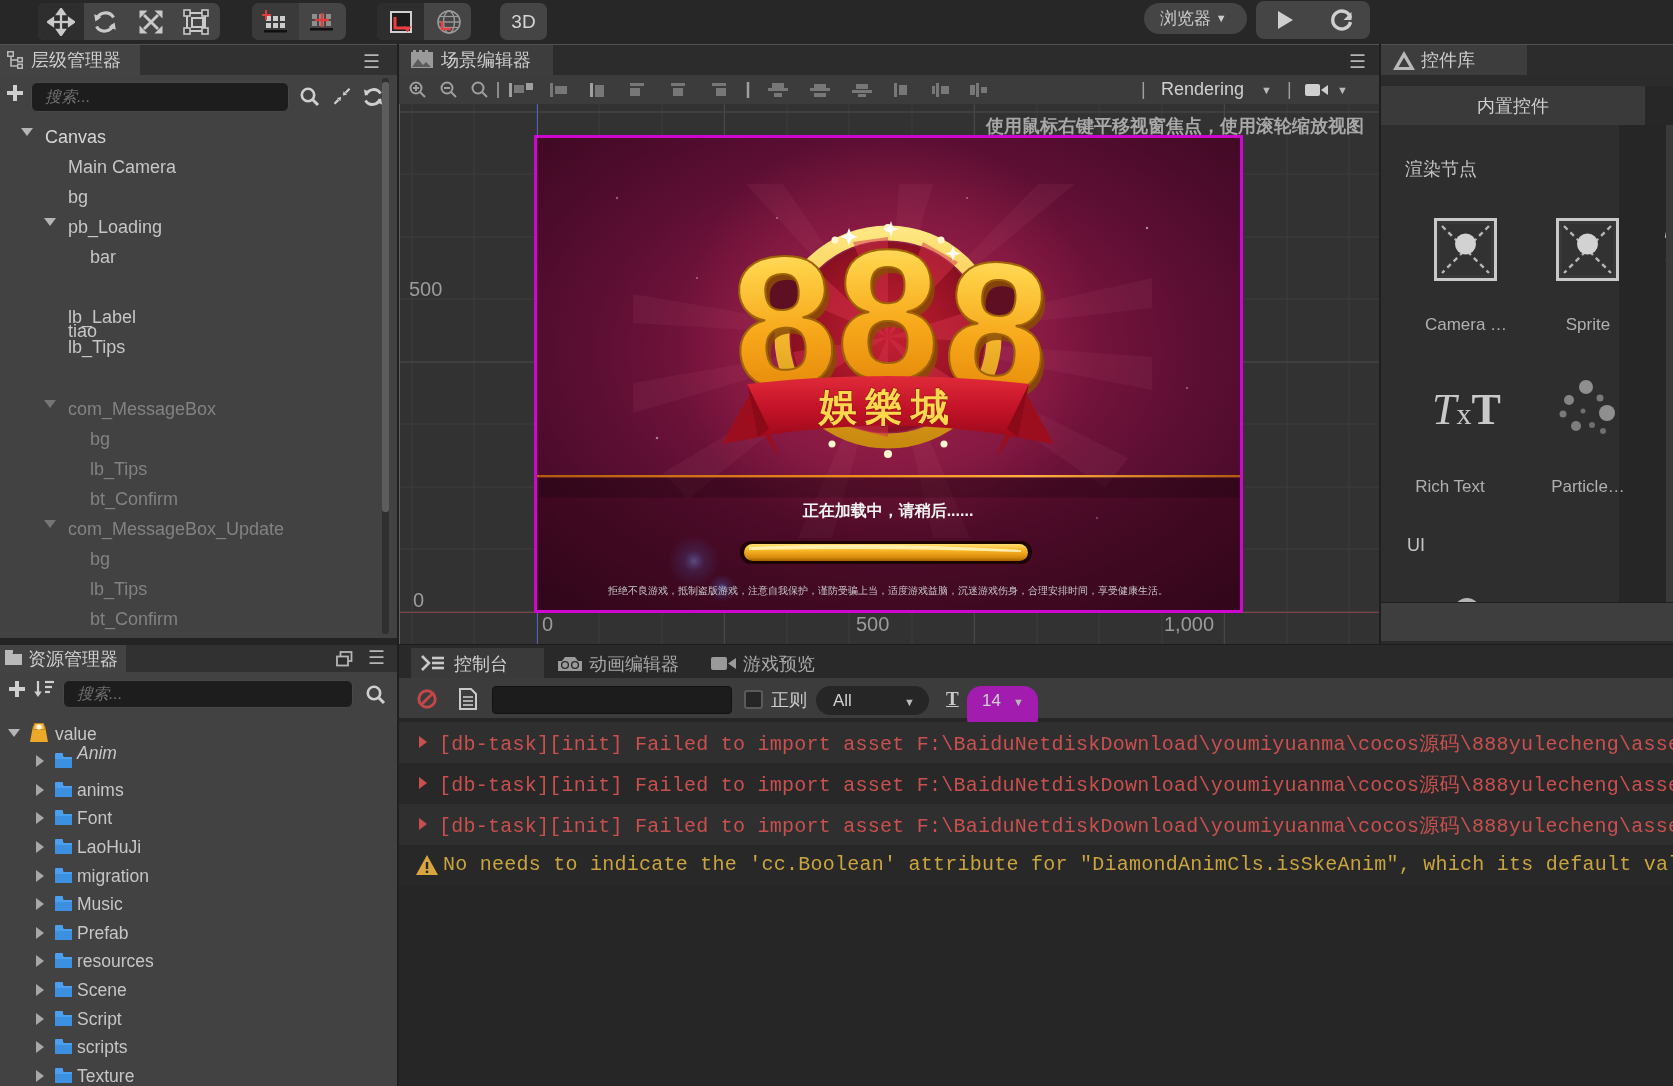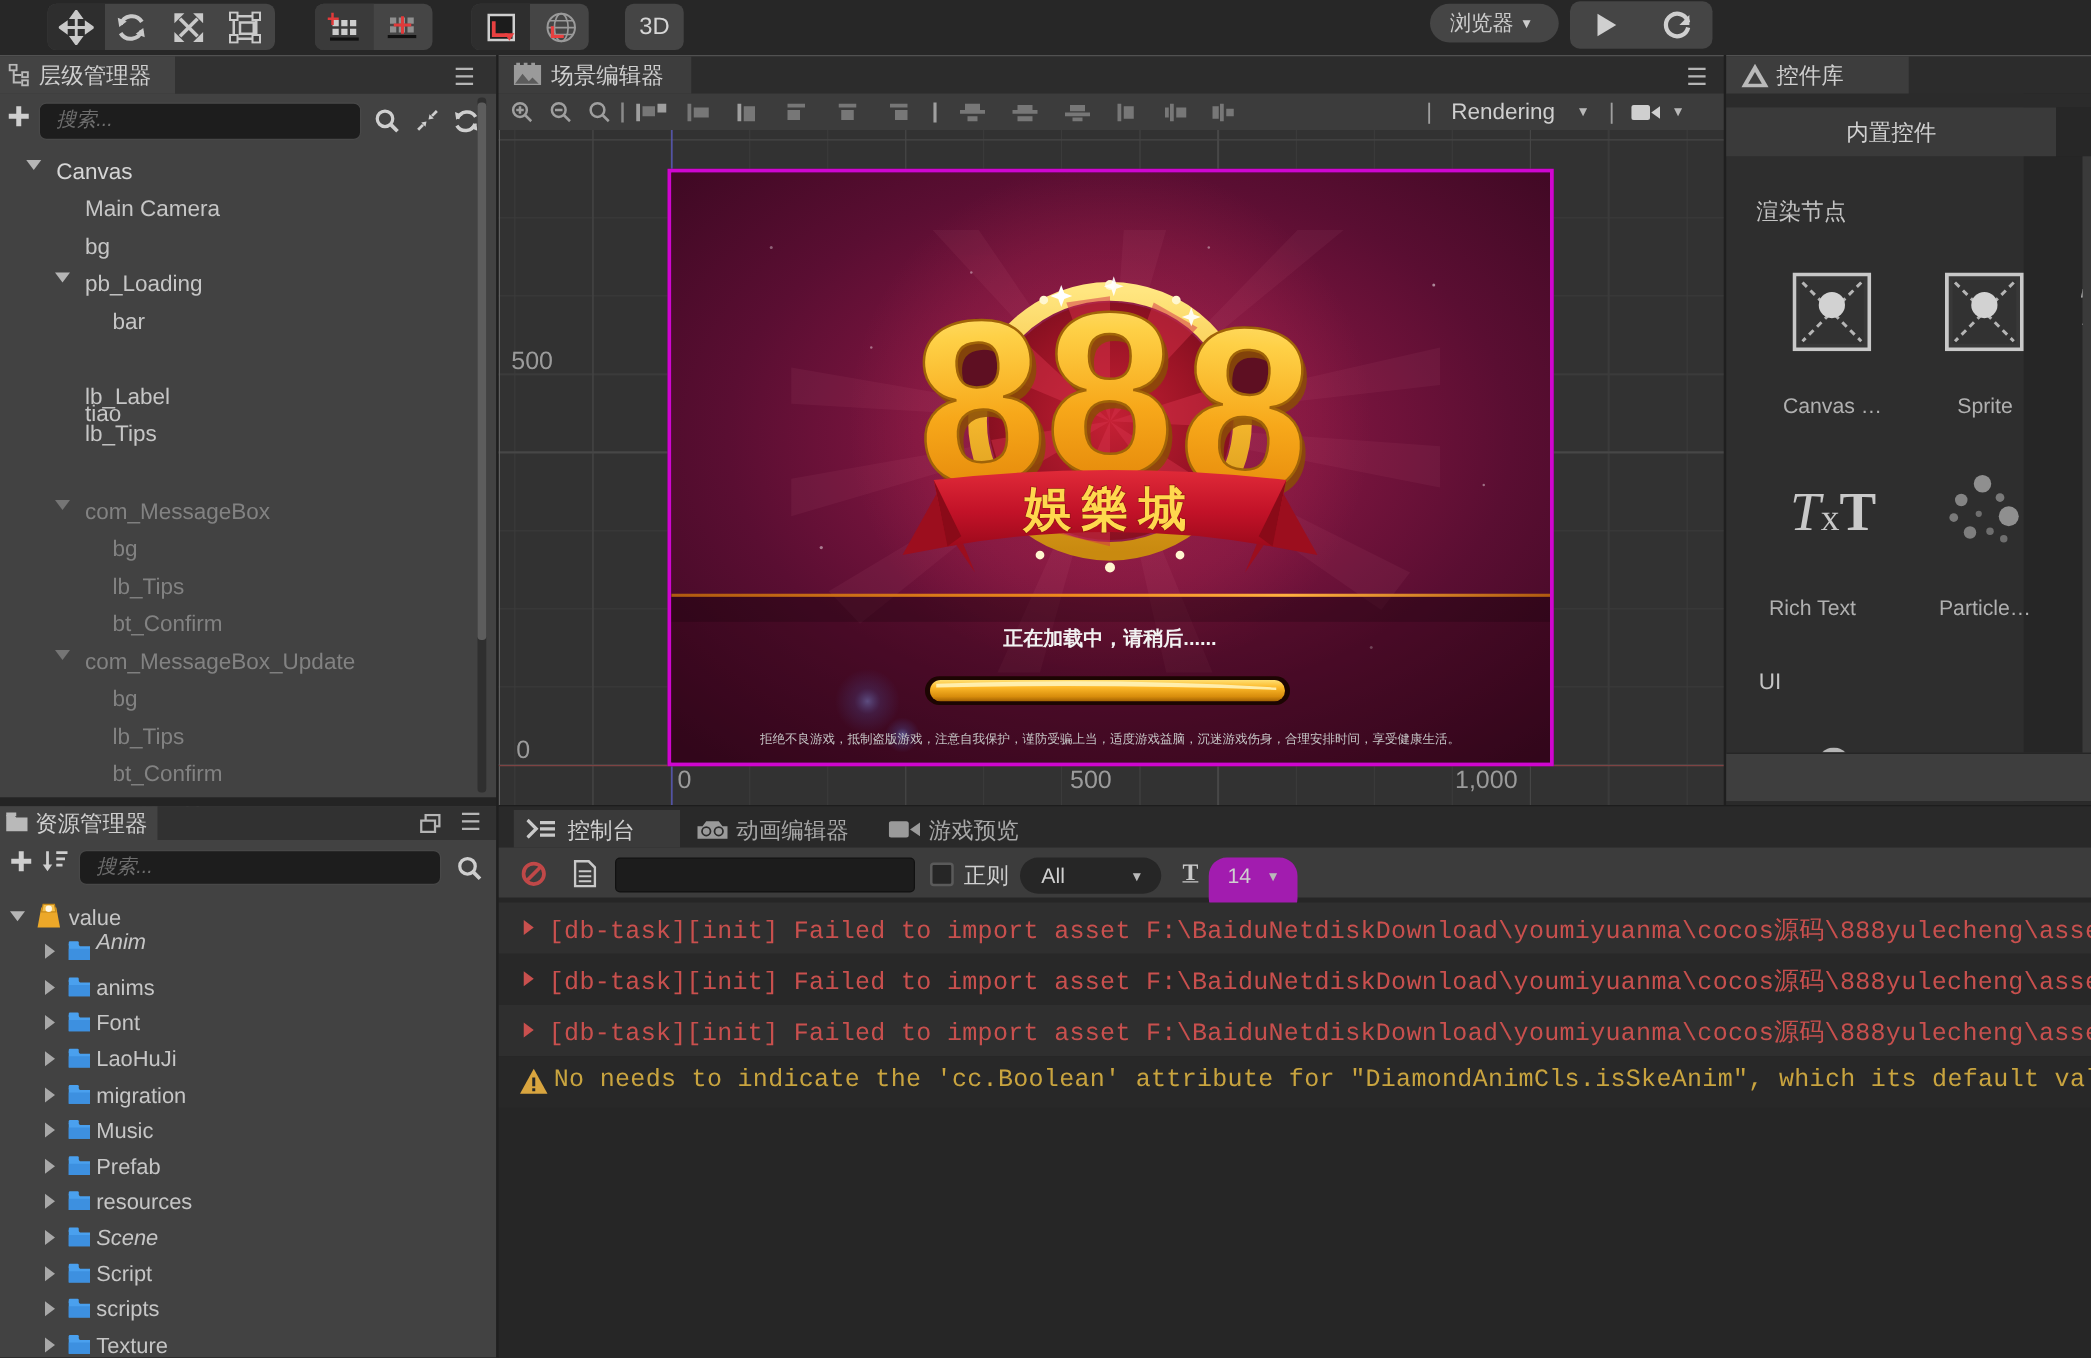--- a/index.html
+++ b/index.html
@@ -293,21 +293,21 @@
         <span class="hl" style="left:77px;top:278px;">Prefab</span>
       <i class="trir" style="left:36px;top:310px;"></i>
         <svg class="abs fold" style="left:54px;top:306px;">
           <use href="#folder"></use>
         </svg>
         <span class="hl" style="left:77px;top:306px;">resources</span>
       <i class="trir" style="left:36px;top:339px;"></i>
         <svg class="abs fold" style="left:54px;top:335px;">
           <use href="#folder"></use>
         </svg>
-        <span class="hl" style="left:77px;top:335px;font-style:italic;">Scene</span>
+        <span class="hl" style="left:77px;top:335px;">Scene</span>
       <i class="trir" style="left:36px;top:368px;"></i>
         <svg class="abs fold" style="left:54px;top:364px;">
           <use href="#folder"></use>
         </svg>
         <span class="hl" style="left:77px;top:364px;">Script</span>
       <i class="trir" style="left:36px;top:396px;"></i>
         <svg class="abs fold" style="left:54px;top:392px;">
           <use href="#folder"></use>
         </svg>
         <span class="hl" style="left:77px;top:392px;">scripts</span>
@@ -419,20 +419,21 @@
 
       <div class="abs" style="left:138px;top:0;width:1px;height:540px;background:#5c5cc8;"></div>
       <div class="abs" style="left:0;top:508px;width:981px;height:1px;background:#7e4343;"></div>
 
       <div class="abs" style="left:10px;top:174px;color:#9b9b9b;font-size:20px;">500</div>
       <div class="abs" style="left:14px;top:485px;color:#9b9b9b;font-size:20px;">0</div>
       <div class="abs" style="left:143px;top:509px;color:#9b9b9b;font-size:20px;">0</div>
       <div class="abs" style="left:457px;top:509px;color:#9b9b9b;font-size:20px;">500</div>
       <div class="abs" style="left:765px;top:509px;color:#9b9b9b;font-size:20px;">1,000</div>
 
+      <div class="abs" style="right:16px;top:10px;color:#a8a8a8;font-size:18px;font-family:'Liberation Serif',serif;font-weight:bold;white-space:nowrap;">使用鼠标右键平移视窗焦点，使用滚轮缩放视图</div>
 
       <div class="abs" id="viewport" style="left:135px;top:31px;width:709px;height:478px;border:3px solid #cf06cf;background:#47093a;">
         <svg width="703" height="472" viewBox="0 0 703 472">
           <defs>
             <radialGradient id="bgGlow" cx="51%" cy="45%" r="72%">
               <stop offset="0%" stop-color="#8e1b47"></stop>
               <stop offset="32%" stop-color="#7c153f"></stop>
               <stop offset="62%" stop-color="#5a0e32"></stop>
               <stop offset="100%" stop-color="#3a0821"></stop>
             </radialGradient>
@@ -609,21 +610,21 @@
     <div class="abs" style="left:264px;top:42px;width:28px;height:39px;background:#272727;"></div>
 
     <div class="abs" style="left:24px;top:113px;color:#c4c4c4;font-size:18px;">渲染节点</div>
 
     <svg class="abs" style="left:53px;top:174px;" width="63" height="63" viewBox="0 0 63 63">
         <use href="#spriteTile"></use>
       </svg>
     <svg class="abs" style="left:175px;top:174px;" width="63" height="63" viewBox="0 0 63 63">
         <use href="#spriteTile"></use>
       </svg>
-    <div class="abs" style="left:39px;top:271px;width:92px;text-align:center;color:#b0b0b0;font-size:17px;white-space:nowrap;">Canvas …</div>
+    <div class="abs" style="left:39px;top:271px;width:92px;text-align:center;color:#b0b0b0;font-size:17px;white-space:nowrap;">Camera …</div>
     <div class="abs" style="left:161px;top:271px;width:92px;text-align:center;color:#b0b0b0;font-size:17px;">Sprite</div>
 
     <div class="abs" style="left:38px;top:340px;width:95px;height:45px;color:#c9c9c9;font-family:'Liberation Serif',serif;font-size:44px;text-align:center;"><i>T</i><span style="font-size:30px;">x</span><b>T</b></div>
     <svg class="abs" style="left:175px;top:336px;" width="63" height="58" viewBox="0 0 63 58">
       <g fill="#9a9a9a">
         <circle cx="30" cy="7" r="7" opacity="0.9"></circle>
         <circle cx="13" cy="20" r="5" opacity="0.8"></circle>
         <circle cx="44" cy="18" r="3.5" opacity="0.7"></circle>
         <circle cx="7" cy="34" r="3.5" opacity="0.7"></circle>
         <circle cx="27" cy="31" r="2.5" opacity="0.6"></circle>

